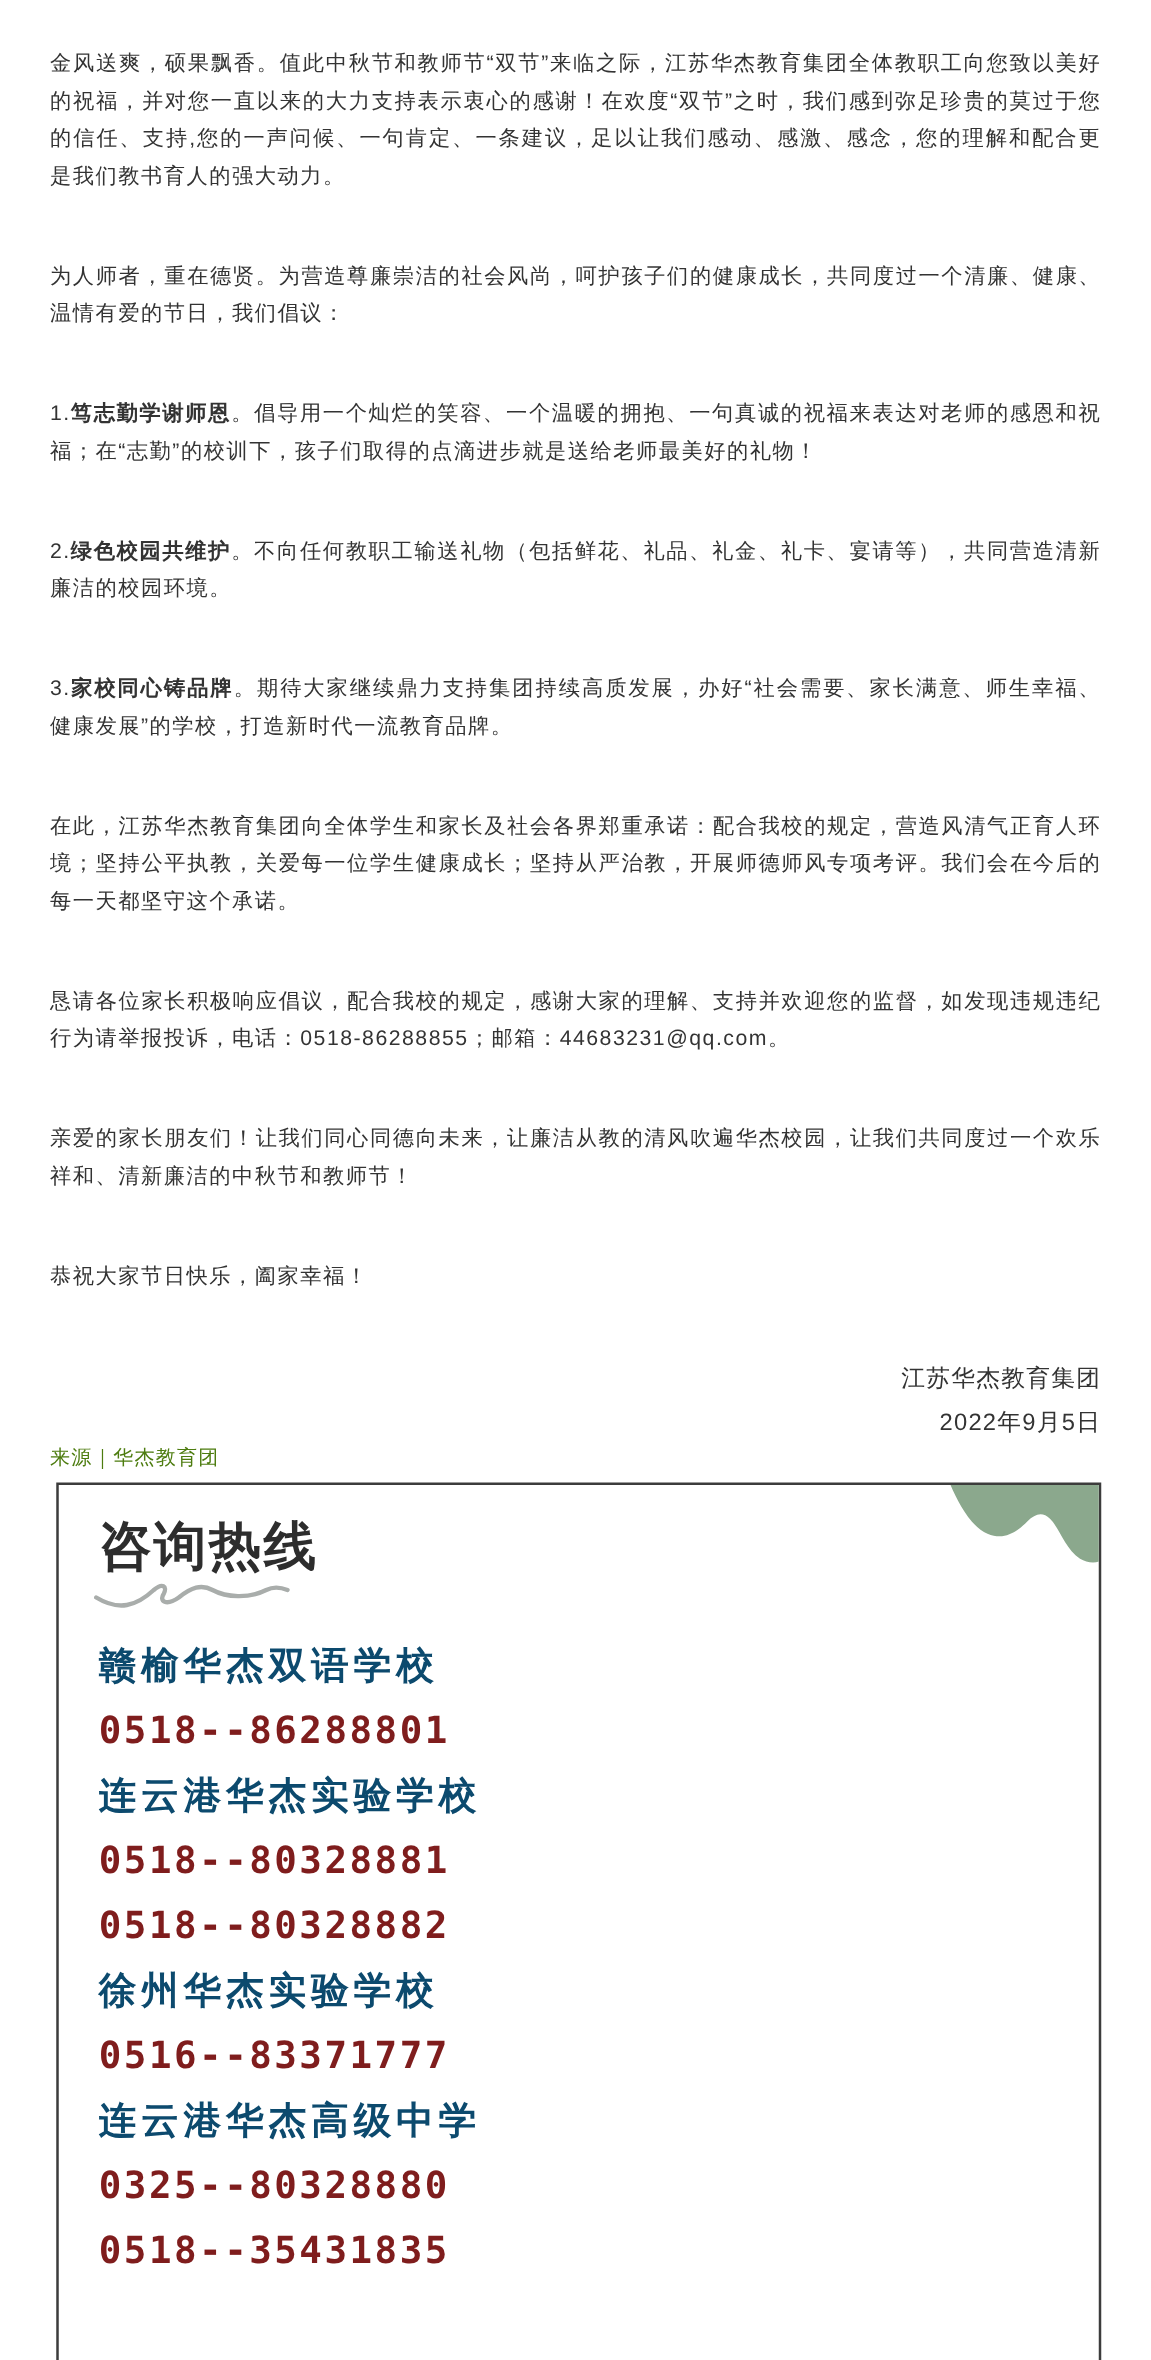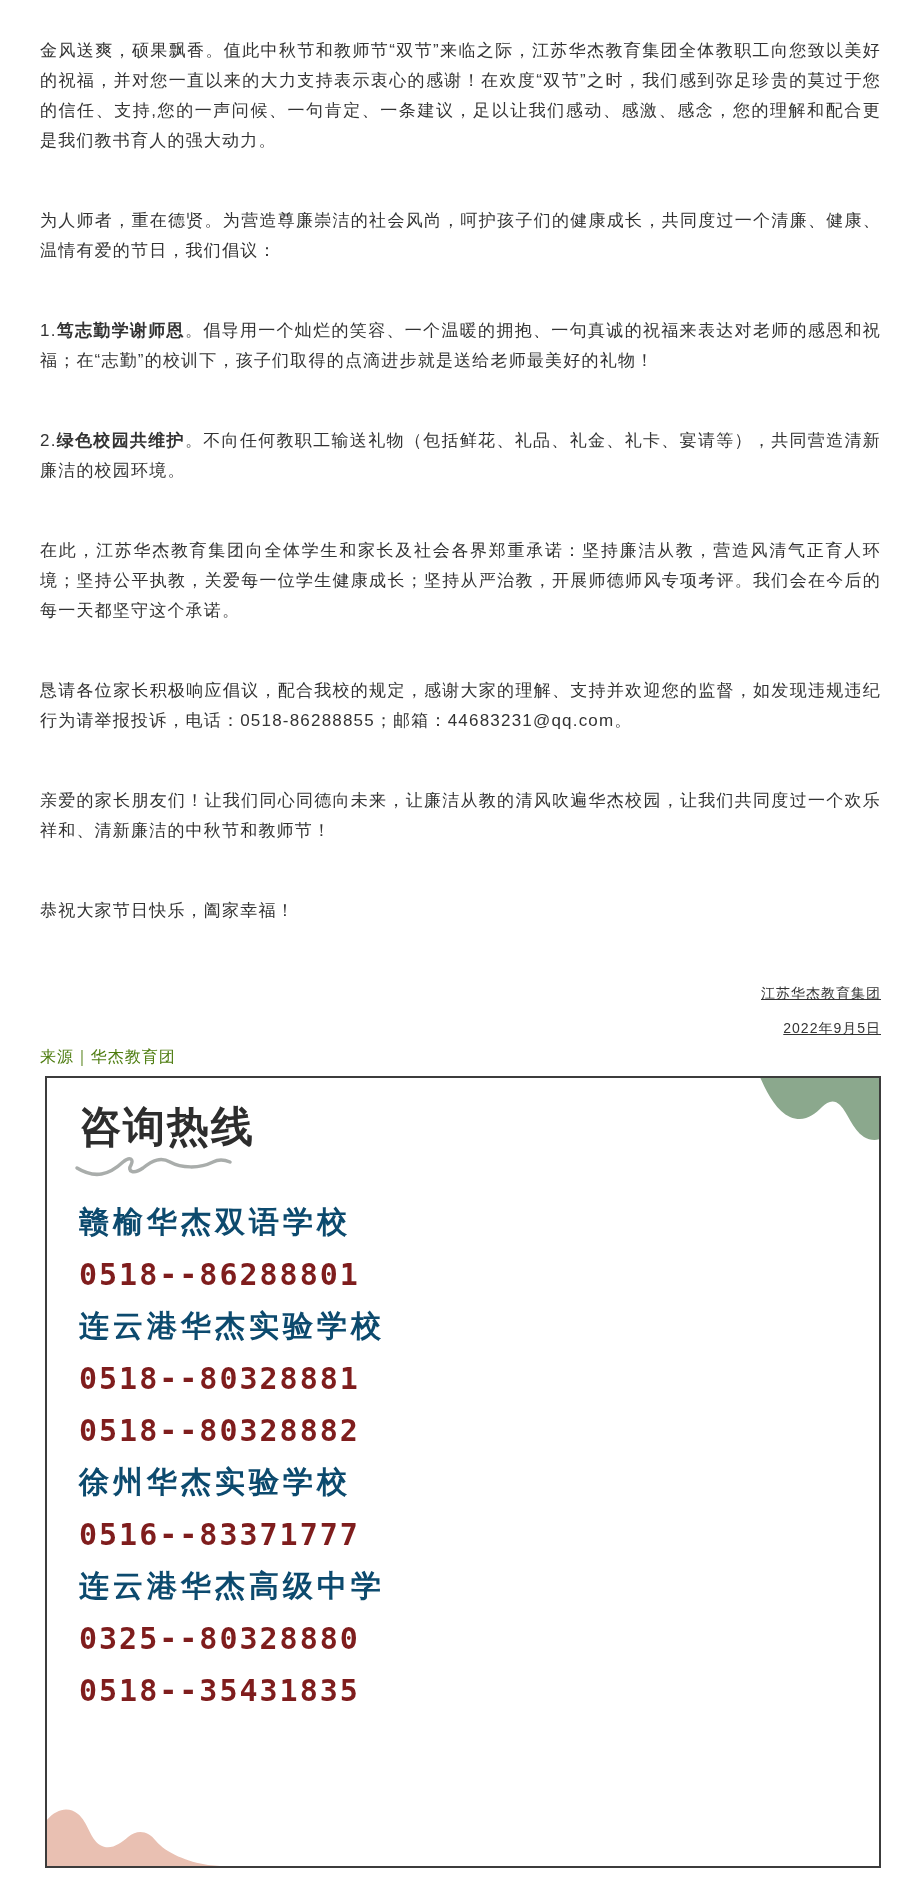--- a/index.html
+++ b/index.html
@@ -10,22 +10,22 @@
   }
   .content { padding:36px 40px 0 40px; }
 
   p.para {
     font-size:17px; line-height:30px; letter-spacing:1.2px;
     text-align:justify; margin:0 0 50px 0;
   }
   p.para strong { font-weight:bold; }
 
   .signature-block {
-    text-align:right; font-size:14px; line-height:35px; letter-spacing:1px;
-    color:#333333; margin:0;text-decoration:underline;
+    text-align:right; font-size:19px; line-height:35px; letter-spacing:1px;
+    color:#333333; margin:0;
   }
   .source-line {
     color:#4d7c0f; font-size:16px; line-height:22px; letter-spacing:1px;
     margin:0;
   }
 
   .hotline-card {
     position:relative; box-sizing:border-box;
     margin:8px 0 0 5px; width:836px; height:792px;
     border:2px solid #3c3c3c; background:#ffffff; overflow:hidden;
@@ -56,22 +56,23 @@
 <main class="content">
 
   <p class="para">金风送爽，硕果飘香。值此中秋节和教师节“双节”来临之际，江苏华杰教育集团全体教职工向您致以美好的祝福，并对您一直以来的大力支持表示衷心的感谢！在欢度“双节”之时，我们感到弥足珍贵的莫过于您的信任、支持,您的一声问候、一句肯定、一条建议，足以让我们感动、感激、感念，您的理解和配合更是我们教书育人的强大动力。</p>
 
   <p class="para">为人师者，重在德贤。为营造尊廉崇洁的社会风尚，呵护孩子们的健康成长，共同度过一个清廉、健康、温情有爱的节日，我们倡议：</p>
 
   <p class="para"><span>1.</span><strong>笃志勤学谢师恩</strong><span>。倡导用一个灿烂的笑容、一个温暖的拥抱、一句真诚的祝福来表达对老师的感恩和祝福；在“志勤”的校训下，孩子们取得的点滴进步就是送给老师最美好的礼物！</span></p>
 
   <p class="para"><span>2.</span><strong>绿色校园共维护</strong><span>。不向任何教职工输送礼物（包括鲜花、礼品、礼金、礼卡、宴请等），共同营造清新廉洁的校园环境。</span></p>
 
+  <p class="para"><span>3.</span><strong>家校同心铸品牌</strong><span>。期待大家继续鼎力支持集团持续高质发展，办好“社会需要、家长满意、师生幸福、健康发展”的学校，打造新时代一流教育品牌。</span></p>
 
-  <p class="para">在此，江苏华杰教育集团向全体学生和家长及社会各界郑重承诺：坚持廉洁从教，营造风清气正育人环境；坚持公平执教，关爱每一位学生健康成长；坚持从严治教，开展师德师风专项考评。我们会在今后的每一天都坚守这个承诺。</p>
+  <p class="para">在此，江苏华杰教育集团向全体学生和家长及社会各界郑重承诺：配合我校的规定，营造风清气正育人环境；坚持公平执教，关爱每一位学生健康成长；坚持从严治教，开展师德师风专项考评。我们会在今后的每一天都坚守这个承诺。</p>
 
   <p class="para">恳请各位家长积极响应倡议，配合我校的规定，感谢大家的理解、支持并欢迎您的监督，如发现违规违纪行为请举报投诉，电话：0518-86288855；邮箱：44683231@qq.com。</p>
 
   <p class="para">亲爱的家长朋友们！让我们同心同德向未来，让廉洁从教的清风吹遍华杰校园，让我们共同度过一个欢乐祥和、清新廉洁的中秋节和教师节！</p>
 
   <p class="para">恭祝大家节日快乐，阖家幸福！</p>
 
   <div class="signature-block">
     <div>江苏华杰教育集团</div>
     <div>2022年9月5日</div>

